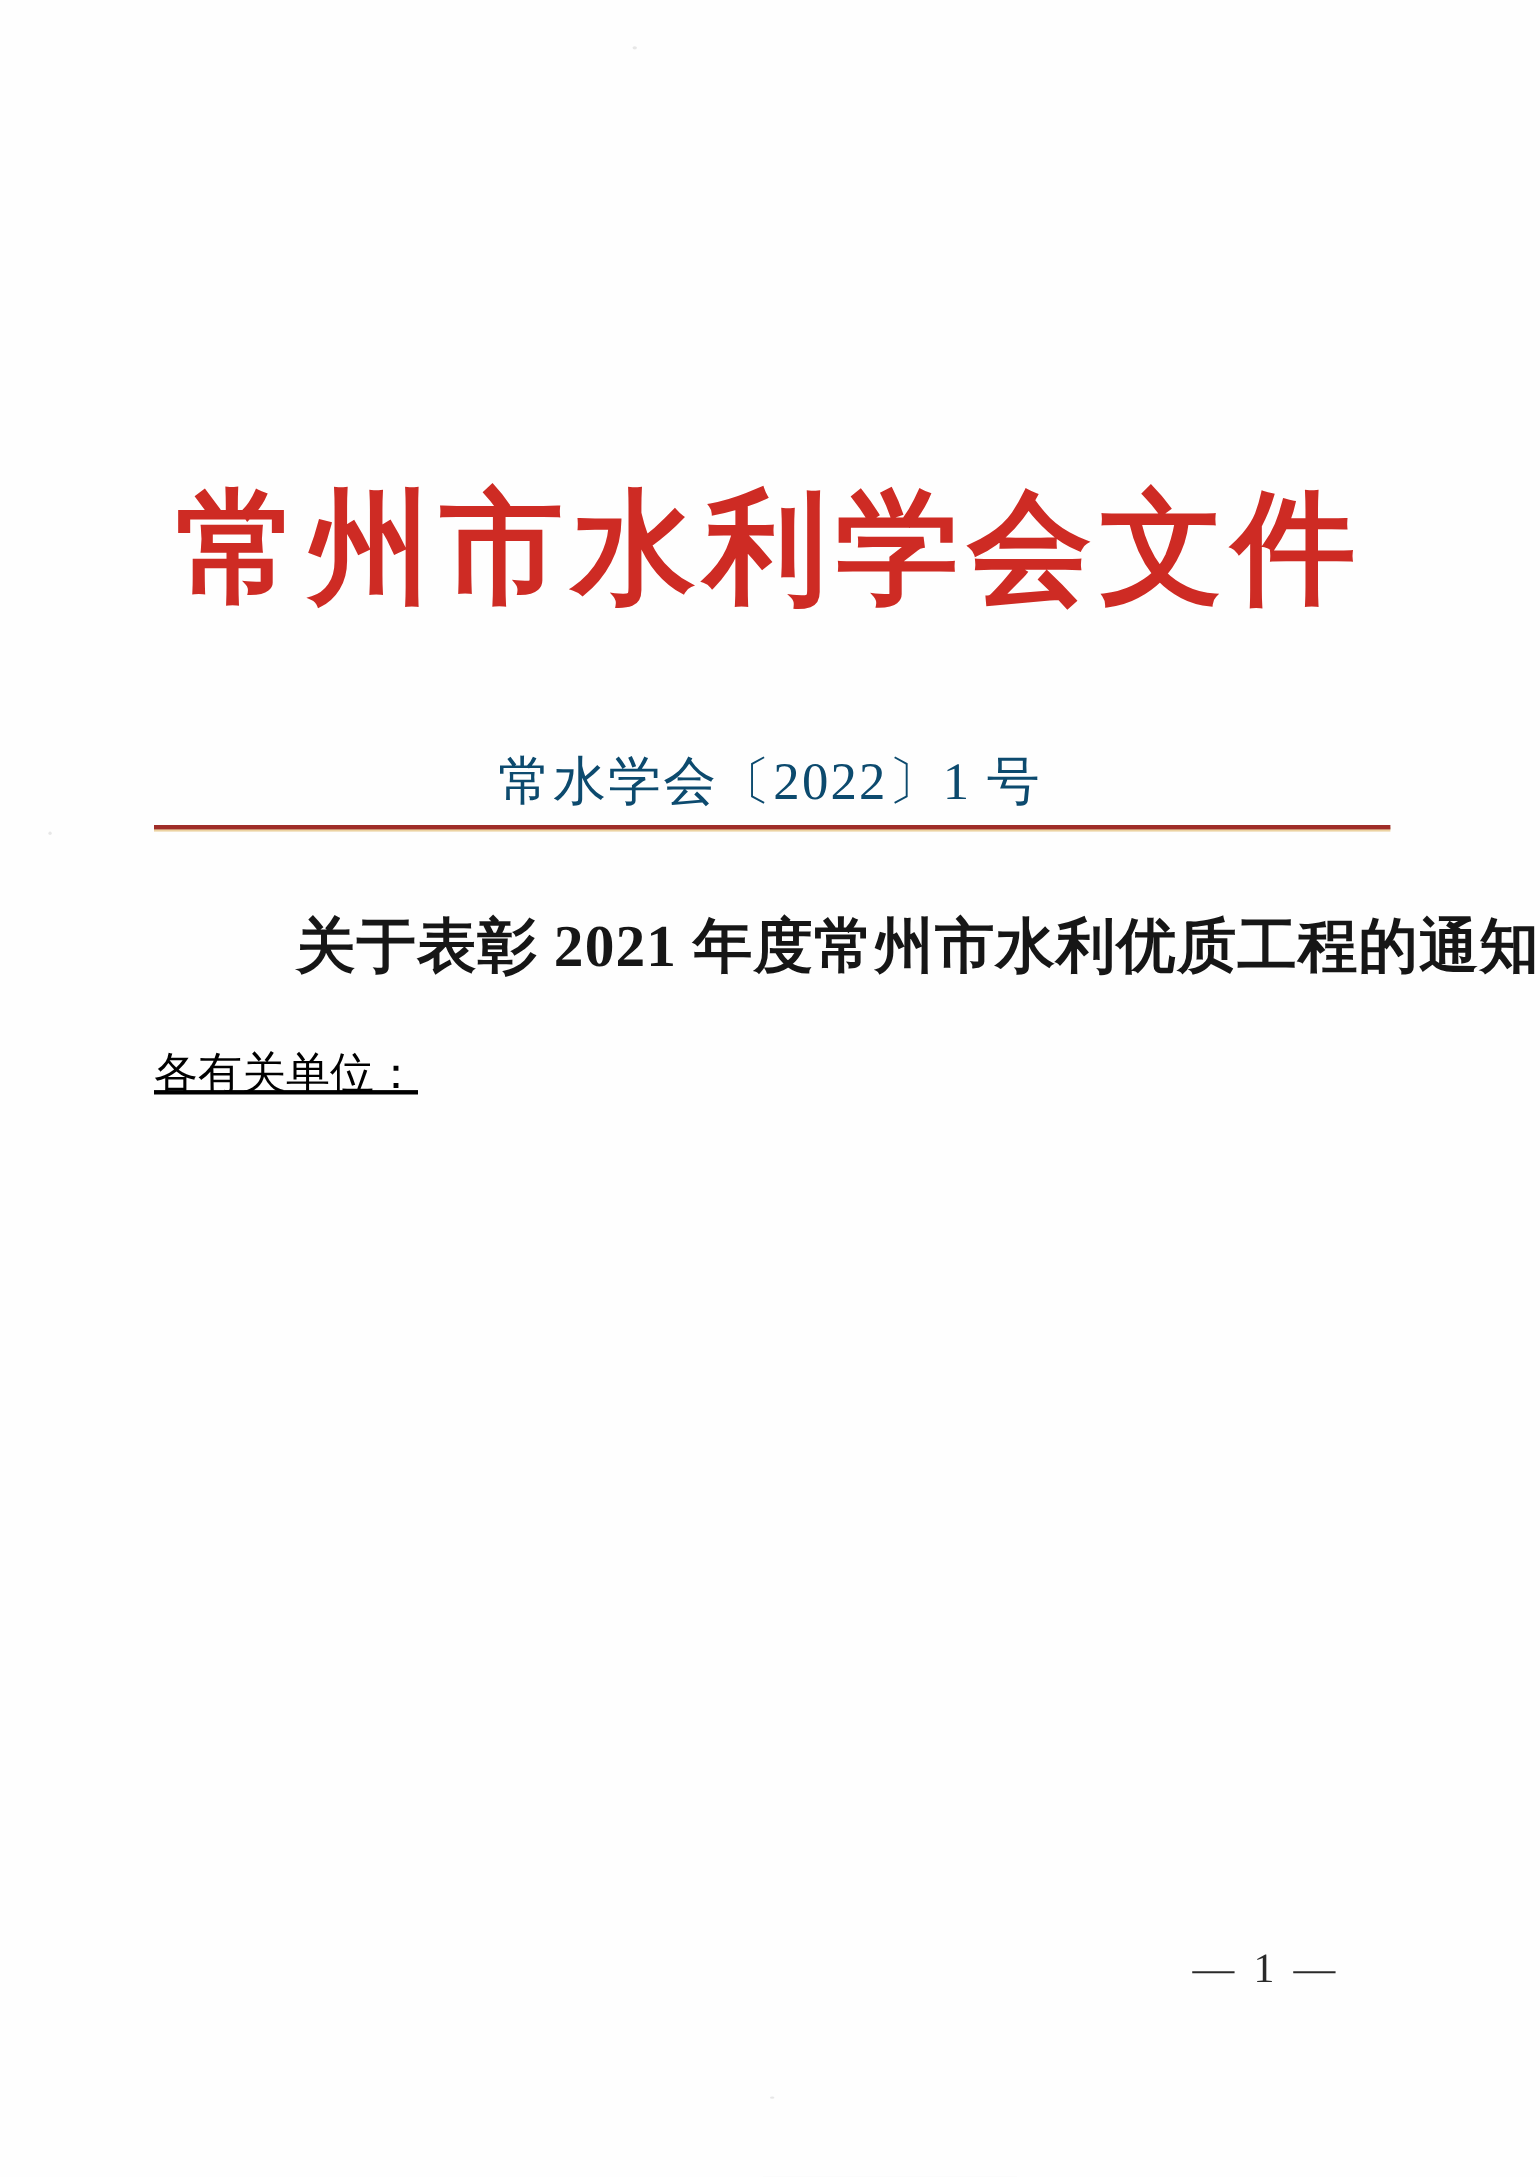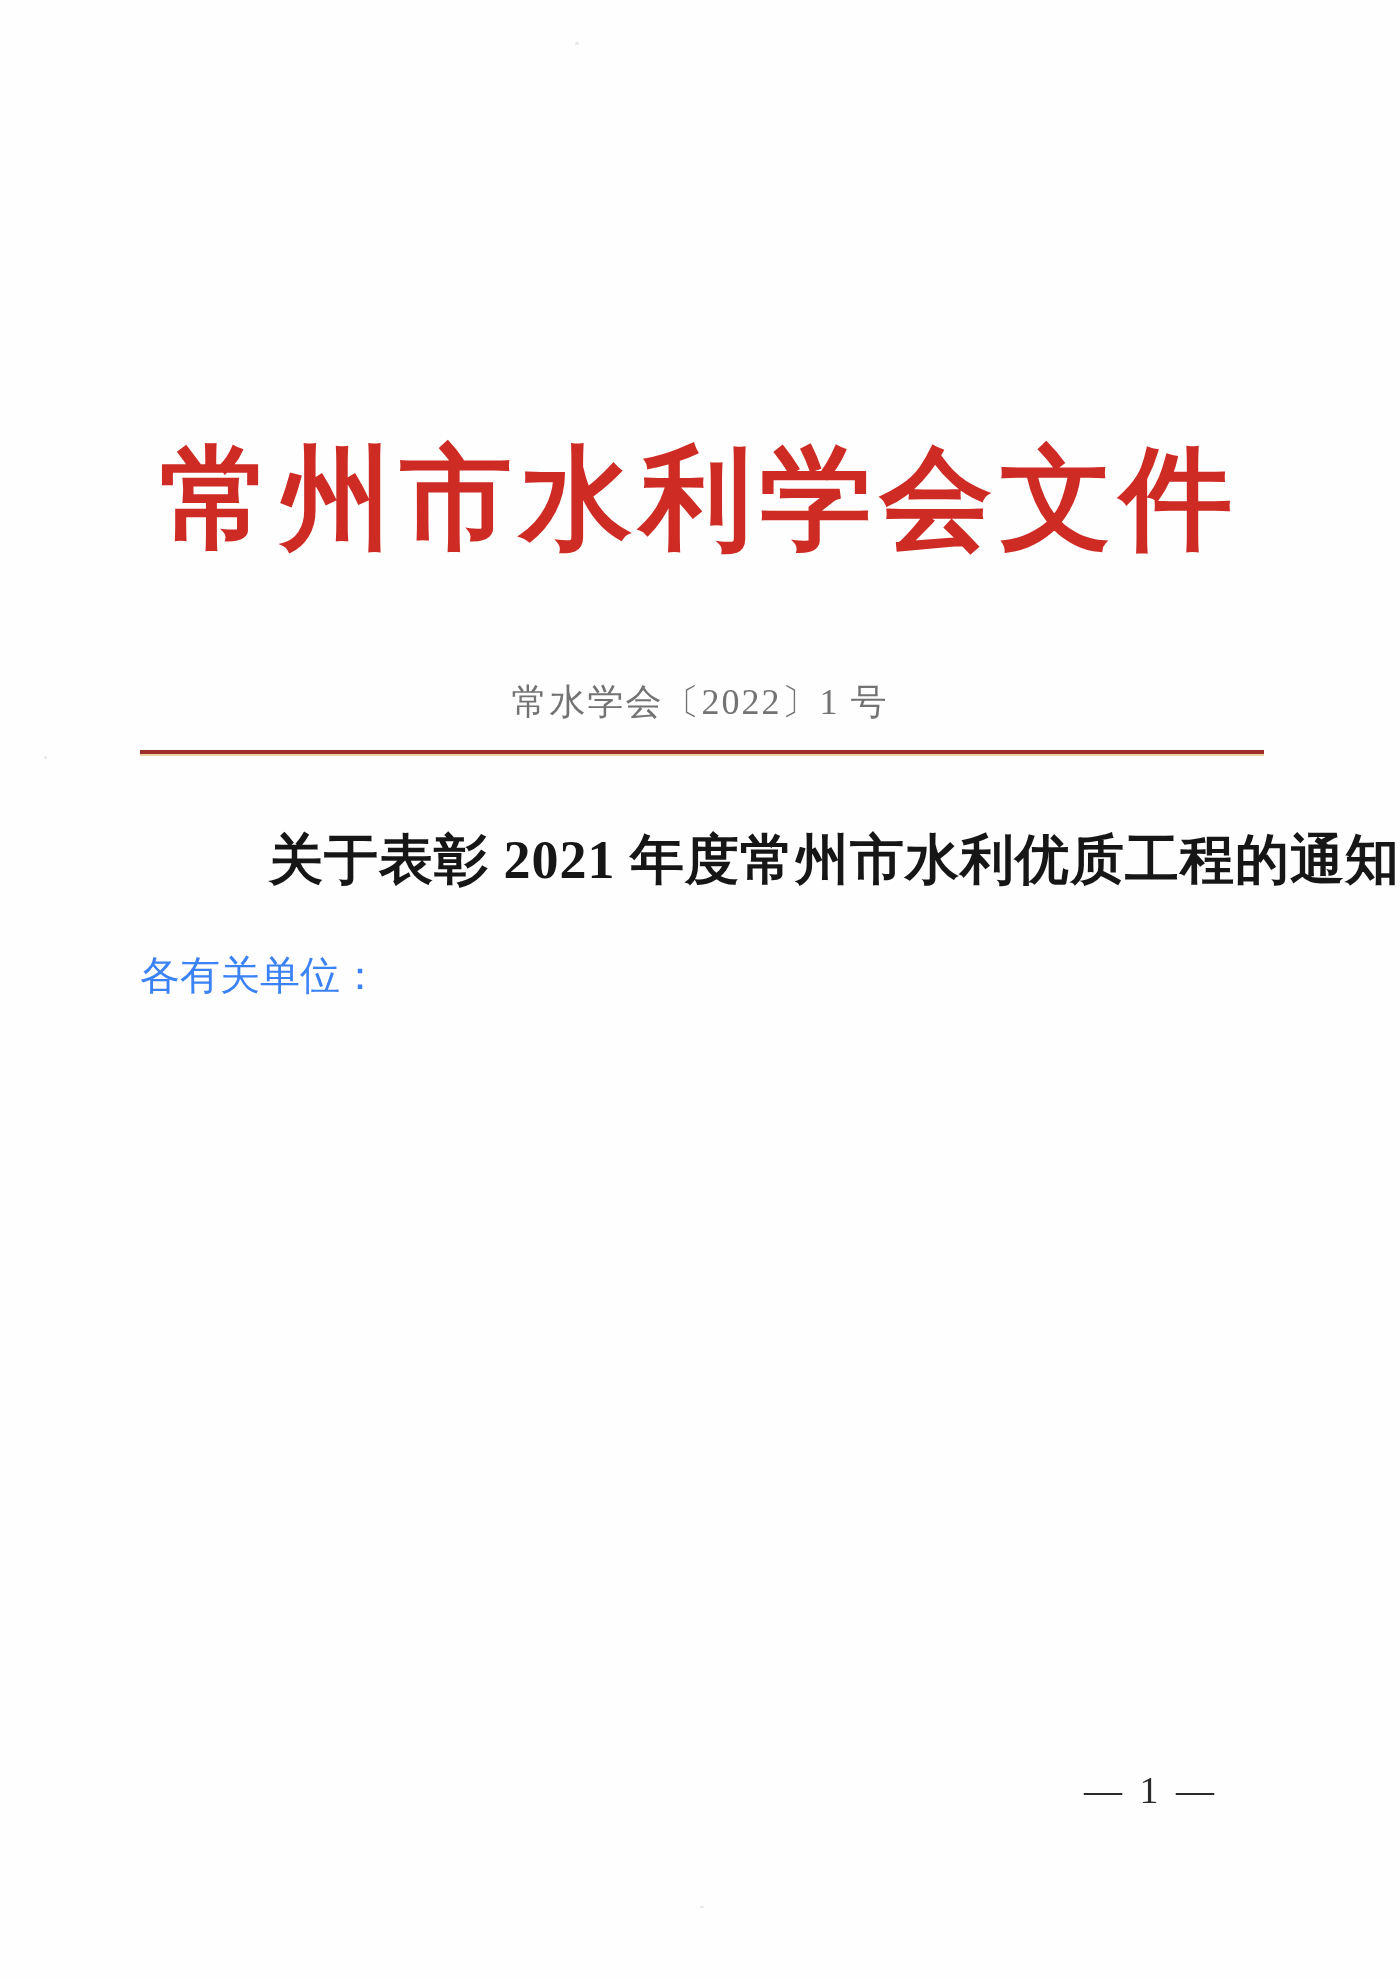--- a/index.html
+++ b/index.html
@@ -28,22 +28,22 @@
     white-space: nowrap;
     line-height: 1.2;
   }
   
   .doc-number {
     position: absolute;
     top: 678px;
     left: 0;
     width: 100%;
     text-align: center;
-    font-size: 36px;
-    color: #737373;
+    font-size: 48px;
+    color: #0c4a6e;
     letter-spacing: 2px;
   }
   
   .red-line {
     position: absolute;
     top: 750px;
     left: 140px;
     width: 1124px;
     height: 4px;
     background: #9f2d28;
@@ -63,22 +63,23 @@
     white-space: nowrap;
   }
   
   .body {
     position: absolute;
     top: 940px;
     left: 140px;
     width: 1124px;
     font-size: 40px;
     line-height: 71px;
-    color: #3b82f6;
+    color: #000000;
     text-align: justify;
+    text-decoration: underline;
   }
   .salutation { text-indent: 0; }
   .para { text-indent: 2em; }
   .attachment {
     text-indent: 2em;
     margin-top: 93px;
   }
   
   .page-number {
     position: absolute;

